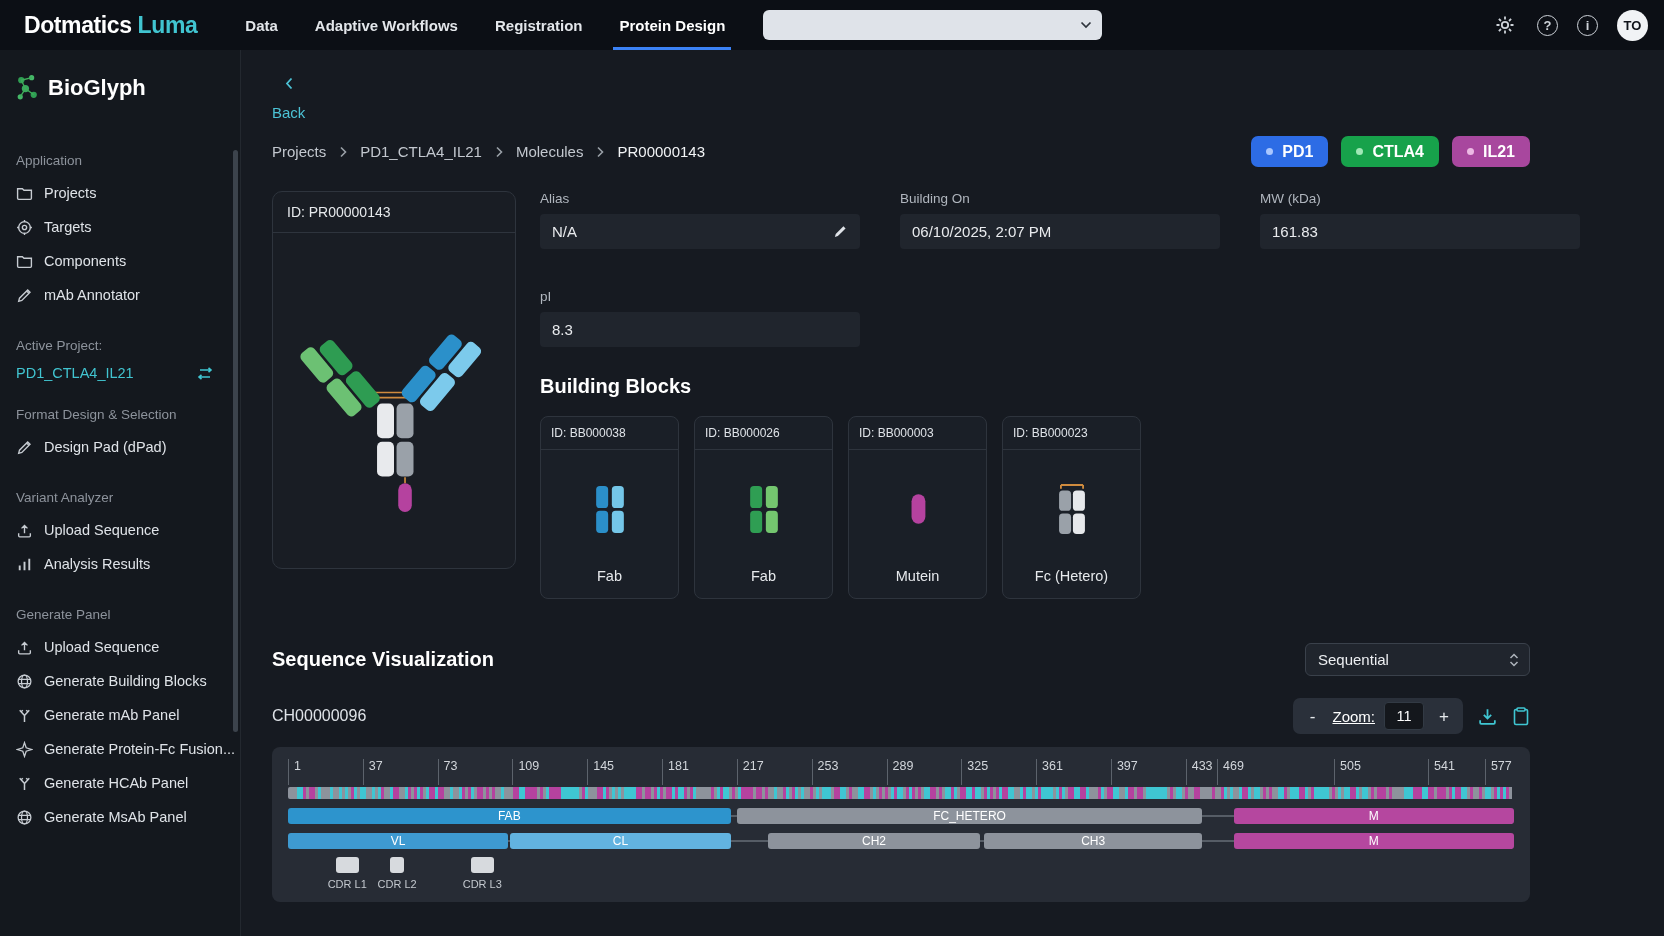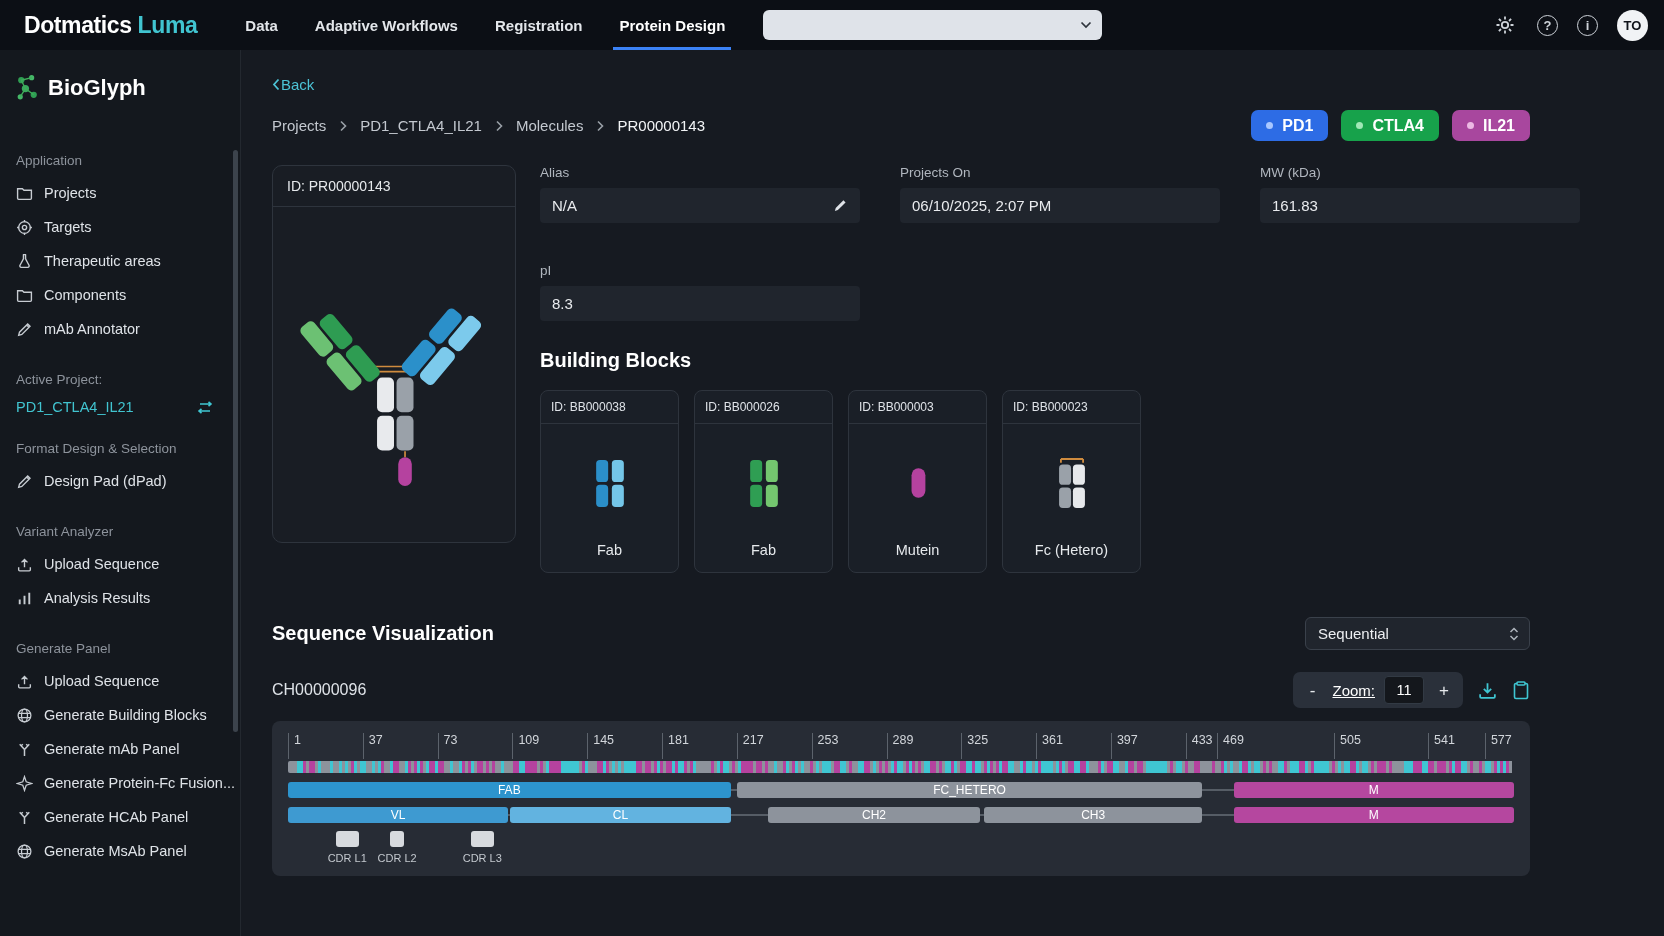--- a/index.html
+++ b/index.html
@@ -62,21 +62,21 @@
     color:#41c4d0; font-size:14.5px; margin:12px 0 2px; cursor:pointer;
   }
   .side-scroll { position:fixed; left:233px; top:150px; width:5px; height:582px; background:#3c434c; border-radius:3px; }
   .main-scroll { position:fixed; right:3px; top:56px; width:6px; height:430px; background:#39404a; border-radius:3px; }
 
   
   .main {
     position:fixed; left:241px; top:50px; right:0; bottom:0;
     background:#161a21; padding:26px 134px 0 31px; overflow:hidden;
   }
-  .back-link { display:inline-flex; align-items:center; gap:1px; color:#4cc3d6; font-size:15px; cursor:pointer; text-decoration:none; }
+  .back-link { display:inline-flex; align-items:center; gap:14px; color:#4cc3d6; font-size:15px; cursor:pointer; text-decoration:none;flex-direction:column; }
   .crumb-row { display:flex; align-items:center; justify-content:space-between; margin-top:15px; }
   .breadcrumb { display:flex; align-items:center; gap:13px; font-size:15px; color:#c3c8cf; }
   .crumb { cursor:pointer; }
   .crumb-current { color:#f2f4f6; }
   .crumb-sep { display:inline-flex; align-items:center; }
   .badges { display:flex; gap:13px; }
   .badge {
     height:31px; border-radius:7px; display:flex; align-items:center; gap:9px; padding:0 15px;
     color:#fff; font-size:16px; font-weight:600; cursor:pointer;
   }
@@ -213,28 +213,20 @@
             <circle cx="8" cy="8" r="5.5"></circle>
             <circle cx="8" cy="8" r="2"></circle>
             <path d="M8 1v2M8 13v2M1 8h2M13 8h2"></path>
           </svg>
         </span>
         <span class="side-label">Targets</span>
       </div>
       <div class="side-item">
         <span class="icon">
           <svg width="17" height="17" viewBox="0 0 16 16" fill="none" stroke="#c7ccd2" stroke-width="1.3">
-            <path d="M6.5 1.5h3M9 1.5v4l3.2 6a1.3 1.3 0 0 1-1.1 2H4.9a1.3 1.3 0 0 1-1.1-2l3.2-6v-4"></path>
-          </svg>
-        </span>
-        <span class="side-label">Therapeutic areas</span>
-      </div>
-      <div class="side-item">
-        <span class="icon">
-          <svg width="17" height="17" viewBox="0 0 16 16" fill="none" stroke="#c7ccd2" stroke-width="1.3">
             <path d="M1.5 12.5V3.5h4.5L7.5 5h7v7.5a1 1 0 0 1-1 1h-11a1 1 0 0 1-1-1z"></path>
           </svg>
         </span>
         <span class="side-label">Components</span>
       </div>
       <div class="side-item">
         <span class="icon">
           <svg width="17" height="17" viewBox="0 0 16 16" fill="none" stroke="#c7ccd2" stroke-width="1.3">
             <path d="M2.5 13.5l.8-3L11 2.8l2.2 2.2-7.7 7.7zM10 3.8l2.2 2.2"></path>
           </svg>
@@ -423,21 +415,21 @@
             <button class="edit-btn">
               <span class="icon">
                 <svg width="15" height="15" viewBox="0 0 16 16" fill="#dfe3e8">
                     <path d="M2 13.8l.9-3.2 8.2-8.2 2.3 2.3-8.2 8.2z"></path>
                   </svg>
               </span>
             </button>
           </div>
         </div>
         <div class="field">
-          <label>Projects On</label>
+          <label>Building On</label>
           <div class="field-input">
             <span>06/10/2025, 2:07 PM</span>
           </div>
         </div>
         <div class="field">
           <label>MW (kDa)</label>
           <div class="field-input">
             <span>161.83</span>
           </div>
         </div>

